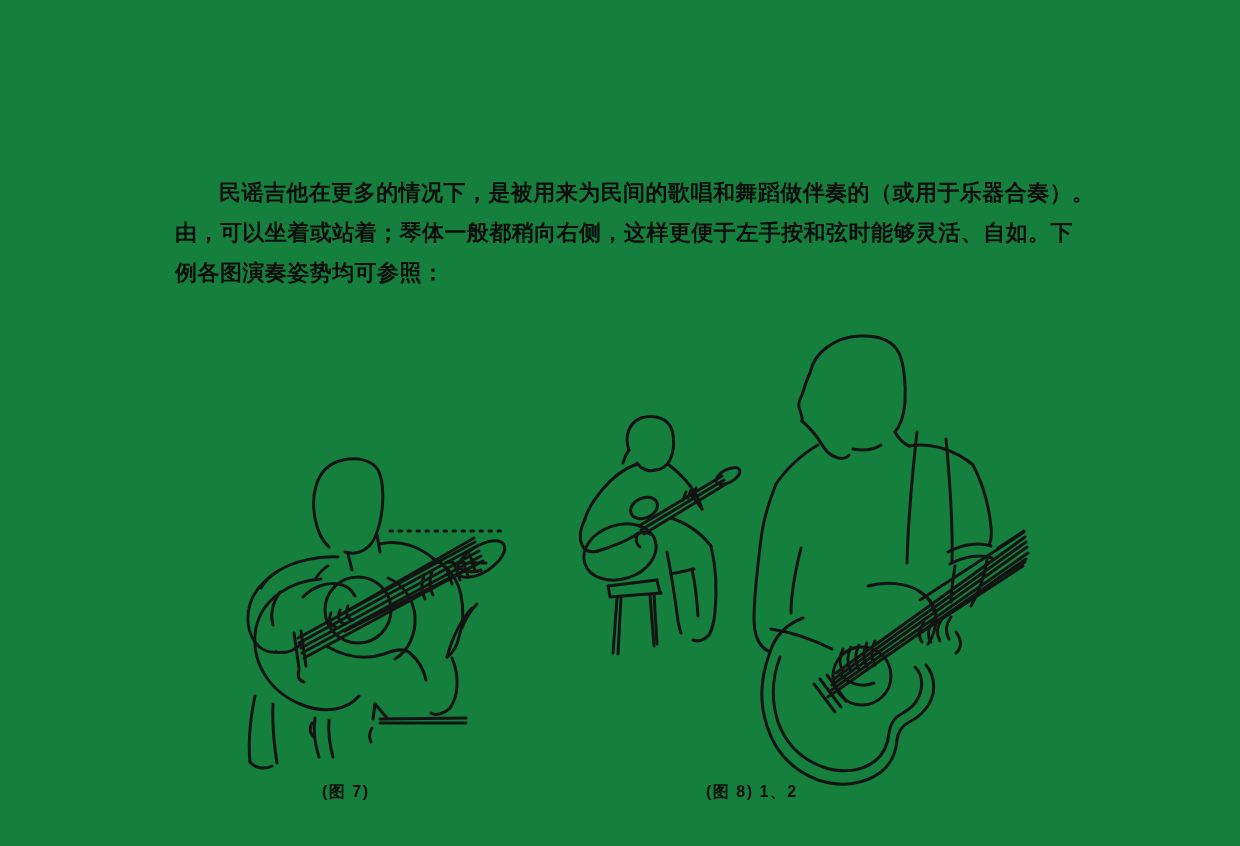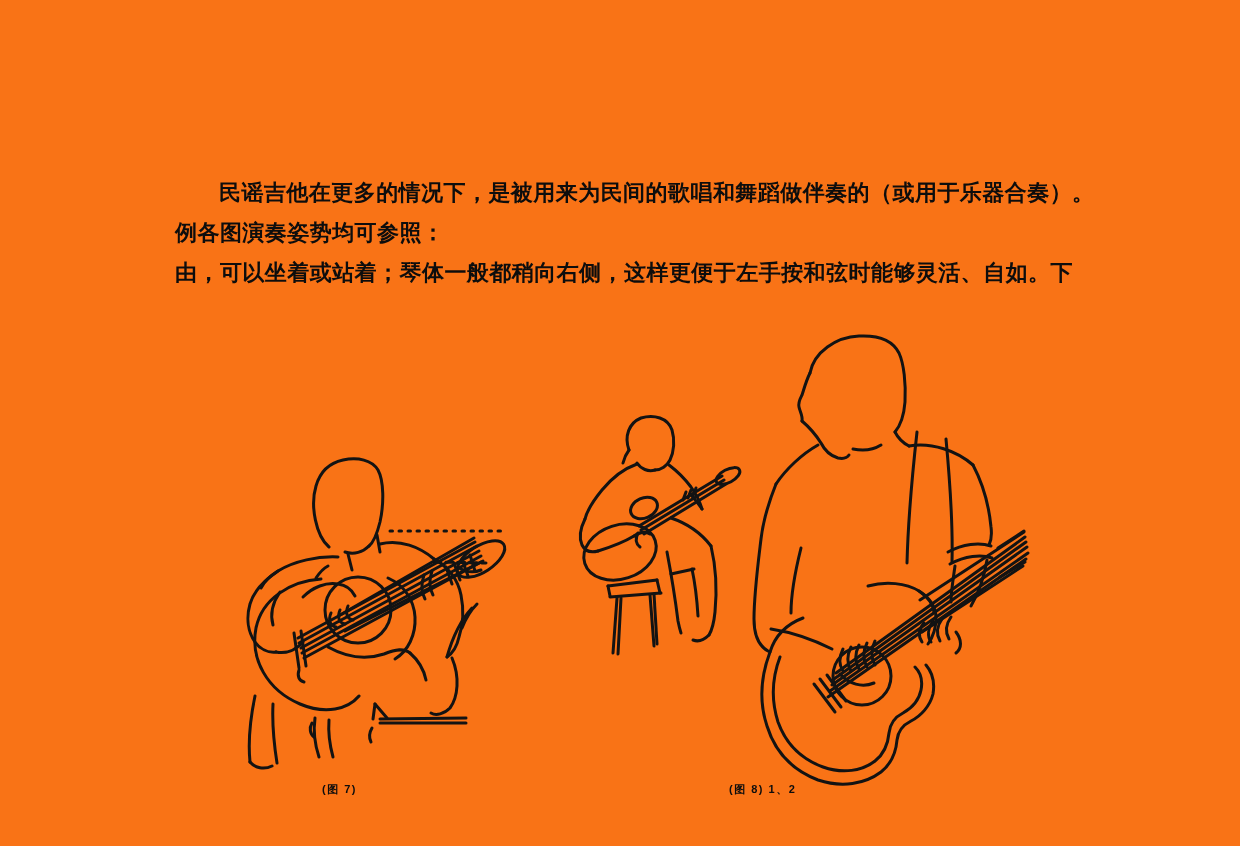--- a/index.html
+++ b/index.html
@@ -1,46 +1,46 @@
 <!DOCTYPE html>
 <html><head>
 <meta charset="utf-8">
 <style>
   html,body{margin:0;padding:0;background:#e8e8e8;}
   .page{
-    position:relative;width:1240px;height:846px;background:#f97316;
+    position:relative;width:1240px;height:846px;background:#15803d;
     overflow:hidden;font-family:"Liberation Sans",sans-serif;
   }
   .para{
     position:absolute;left:175px;top:173px;width:902px;
     font-size:22px;font-weight:bold;color:#0d0d0d;
     line-height:40px;letter-spacing:0.45px;
   }
   .para .line{white-space:nowrap;}
   .para .indent{text-indent:44px;}
   .fig{position:absolute;}
   .fig path,.fig circle,.fig ellipse,.fig line{
     fill:none;stroke:#131313;stroke-width:3;stroke-linecap:round;stroke-linejoin:round;
   }
   .caption{
-    position:absolute;font-size:11px;font-weight:bold;color:#0d0d0d;
+    position:absolute;font-size:16px;font-weight:bold;color:#0d0d0d;
     letter-spacing:1.5px;white-space:nowrap;
   }
   .cap7{left:322px;top:782px;}
-  .cap8{left:729px;top:782px;}
+  .cap8{left:706px;top:782px;}
 </style>
 </head>
 <body>
 
 <div class="page">
 
   <div class="para">
     <div class="line indent">民谣吉他在更多的情况下，是被用来为民间的歌唱和舞蹈做伴奏的（或用于乐器合奏）。</div>
+    <div class="line">由，可以坐着或站着；琴体一般都稍向右侧，这样更便于左手按和弦时能够灵活、自如。下</div>
     <div class="line">例各图演奏姿势均可参照：</div>
-    <div class="line">由，可以坐着或站着；琴体一般都稍向右侧，这样更便于左手按和弦时能够灵活、自如。下</div>
   </div>
 
   <svg class="fig" style="left:228px;top:432px;" width="285" height="355" viewBox="0 0 285 355">
     <g>
       <path d="M101,115 C88,104 82,74 88,54 C92,40 101,31 115,28 C130,25 144,28 150,38 C156,49 156,72 152,90 C149,102 146,110 141,114"></path>
       <path d="M141,114 C135,120 126,123 117,120"></path>
       <path d="M120,122 L124,138"></path>
       <path d="M149,103 L152,120"></path>
     </g>
     <g>

